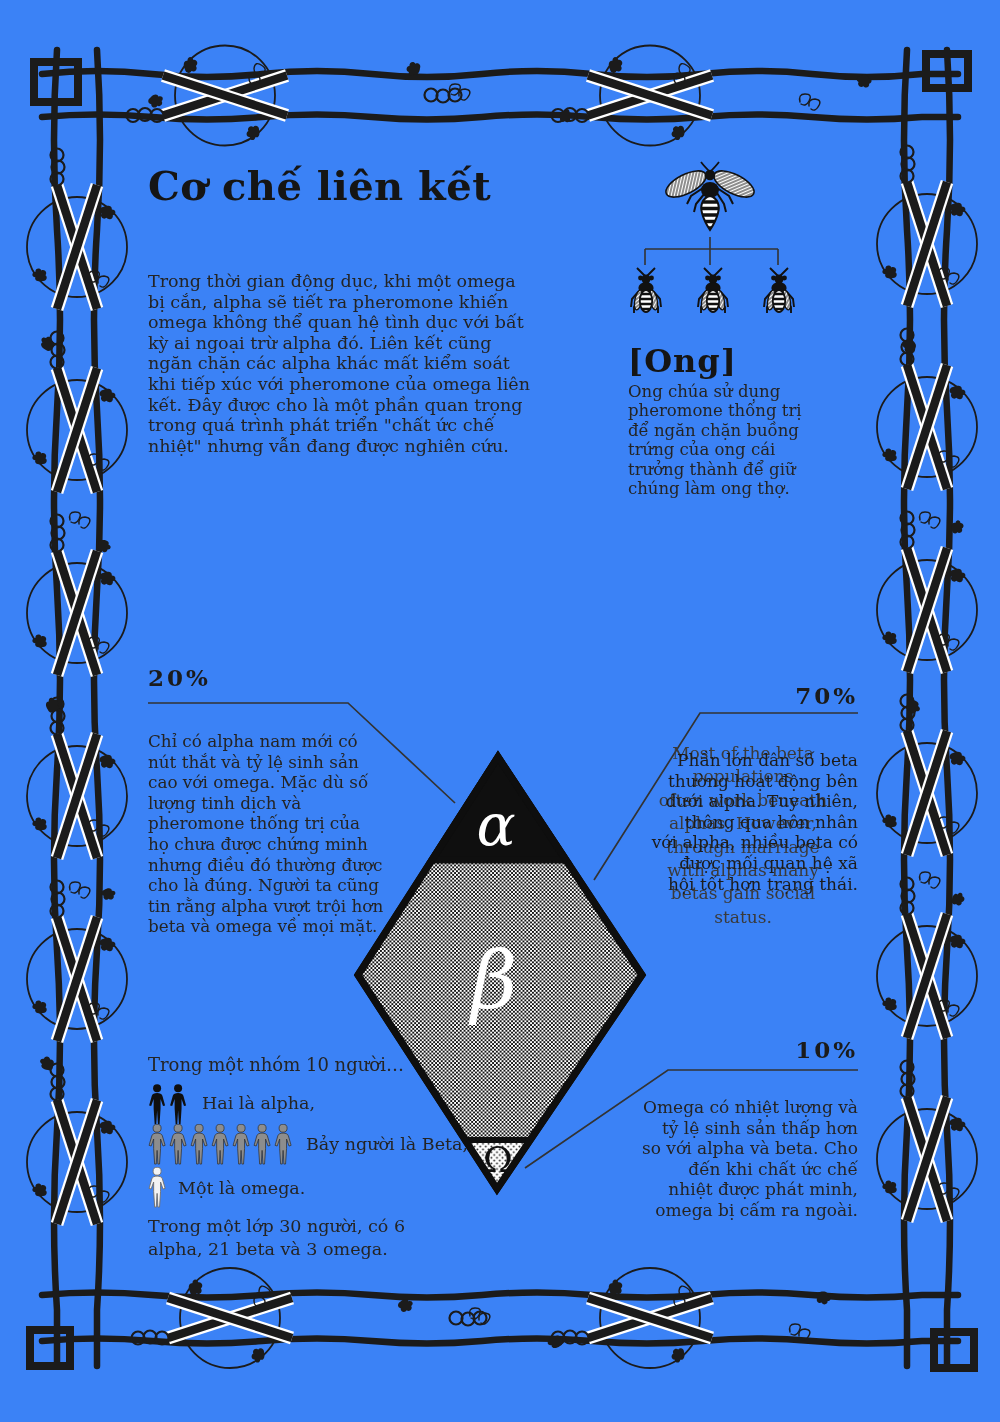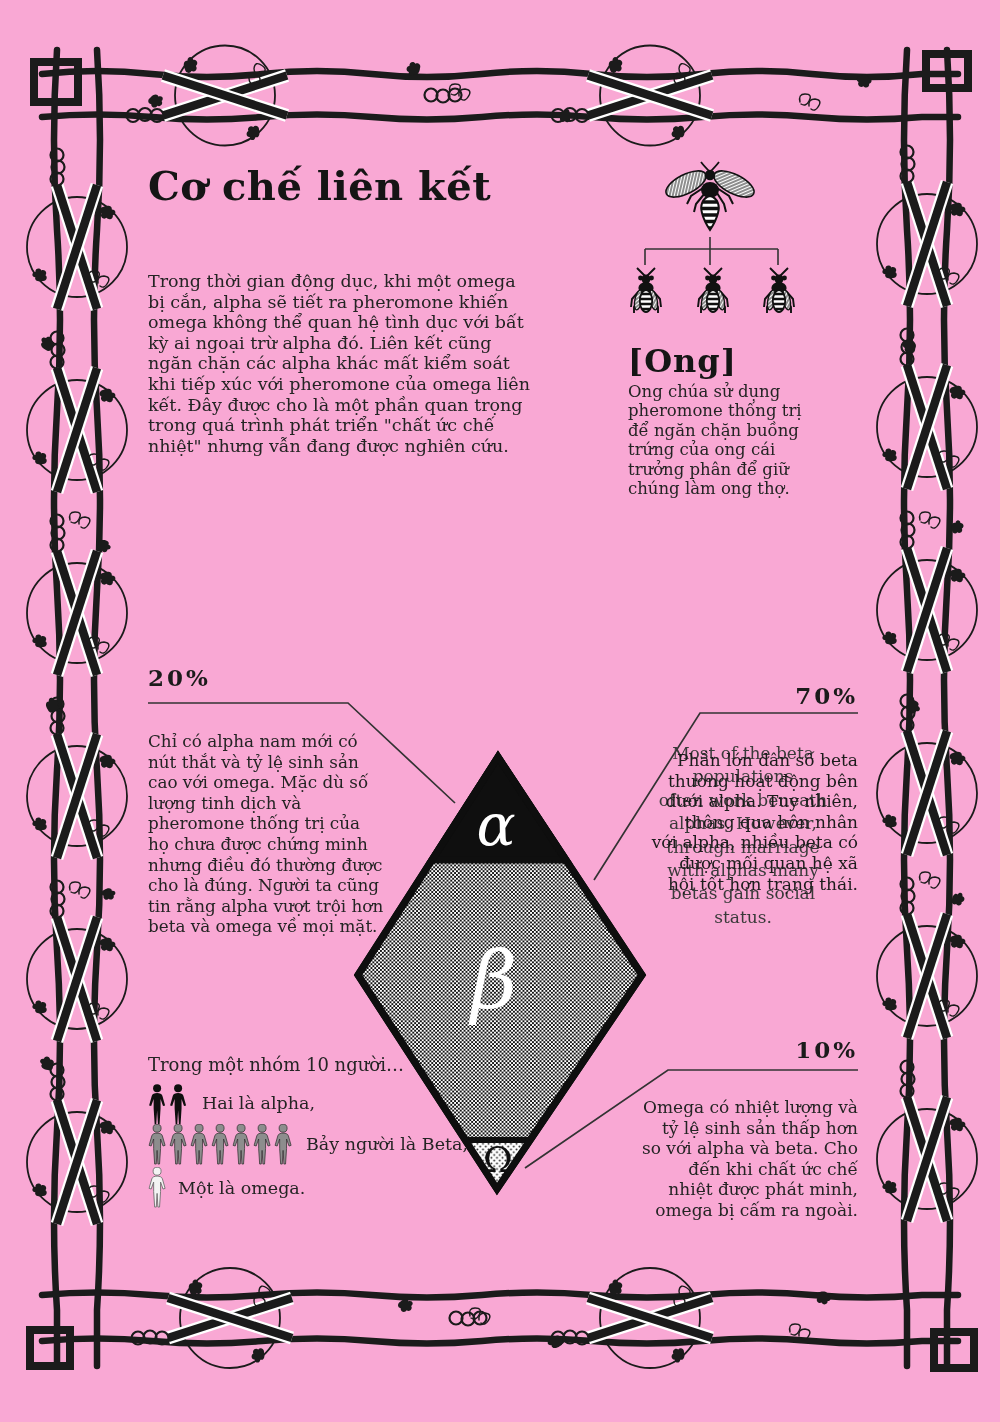--- a/index.html
+++ b/index.html
@@ -1,16 +1,16 @@
 <!DOCTYPE html>
 <html><head>
 <meta charset="utf-8">
 <style>
   html,body{margin:0;padding:0;background:#e8e8e8;}
-  .page{position:relative;width:1000px;height:1422px;background:#f9a8d4;overflow:hidden;
+  .page{position:relative;width:1000px;height:1422px;background:#3b82f6;overflow:hidden;
         font-family:"DejaVu Serif","Liberation Serif",serif;color:#242424;margin:0 auto;}
   .abs{position:absolute;}
   svg.layer{position:absolute;left:0;top:0;width:1000px;height:1422px;}
   .h1{font-weight:bold;color:#151515;font-size:40px;line-height:1;letter-spacing:.5px;}
   .body-text{font-size:17.5px;line-height:20.6px;white-space:pre-line;}
   .pct{font-size:23px;font-weight:600;letter-spacing:3px;color:#1b1b1b;}
   .r{text-align:right;}
   .bee-label{font-weight:bold;color:#151515;font-size:32px;letter-spacing:1px;}
   .bee-caption{font-size:16.5px;line-height:19.4px;white-space:pre-line;}
   .small-text{font-size:16.8px;line-height:20.6px;white-space:pre-line;}
@@ -225,21 +225,21 @@
       <line x1="10" y1="38" x2="26" y2="38"></line>
         <line x1="10" y1="43" x2="26" y2="43"></line>
     </g>
   </svg>
 
   <div class="abs bee-label" style="left:628px;top:336px;margin-top:6px;">[Ong]</div>
   <div class="abs bee-caption" style="left:628px;top:382px;width:200px;">Ong chúa sử dụng
 pheromone thống trị
 để ngăn chặn buồng
 trứng của ong cái
-trưởng phân để giữ
+trưởng thành để giữ
 chúng làm ong thợ.</div>
 
 
   <div class="abs pct" style="left:148px;top:664px;">20%</div>
   <div class="abs pct r" style="right:142px;top:682px;">70%</div>
   <div class="abs pct r" style="right:142px;top:1036px;">10%</div>
 
   <svg class="layer" viewBox="0 0 1000 1422">
     <path d="M148 703 H348 L455 803" stroke="#333" stroke-width="1.7" fill="none"></path>
     <path d="M858 713 H700 L594 880" stroke="#333" stroke-width="1.7" fill="none"></path>
@@ -314,14 +314,16 @@
   </svg>
   <div class="abs row-label" style="left:306px;top:1134px;">Bảy người là Beta,</div>
 
   <svg class="abs" style="left:148px;top:1167px;" width="30" height="42" viewBox="0 0 30 42">
     <g fill="#f3f3f3" stroke="#6f6f6f" stroke-width="1">
         <use href="#person" transform="scale(0.91)"></use>
       </g>
   </svg>
   <div class="abs row-label" style="left:178px;top:1178px;">Một là omega.</div>
 
+  <div class="abs" style="left:148px;top:1215px;font-size:17.5px;line-height:22.6px;white-space:pre-line;">Trong một lớp 30 người, có 6
+alpha, 21 beta và 3 omega.</div>
 
 </div>
 
 </body></html>

